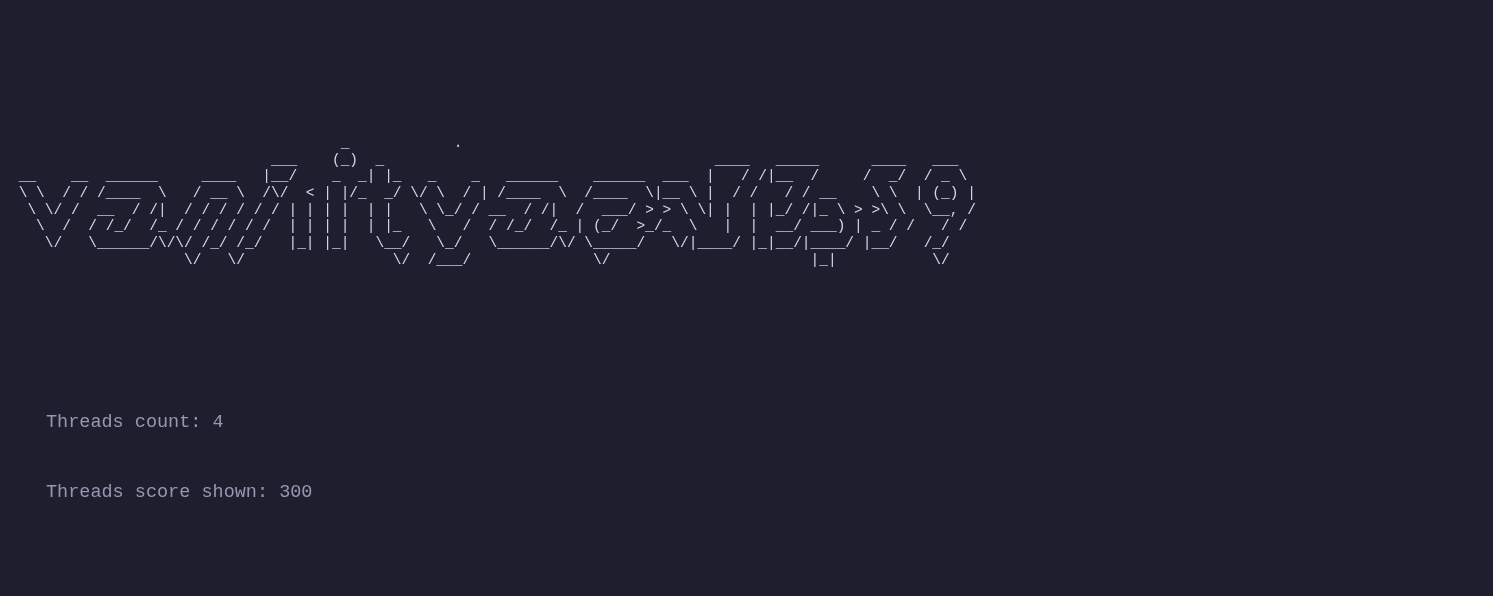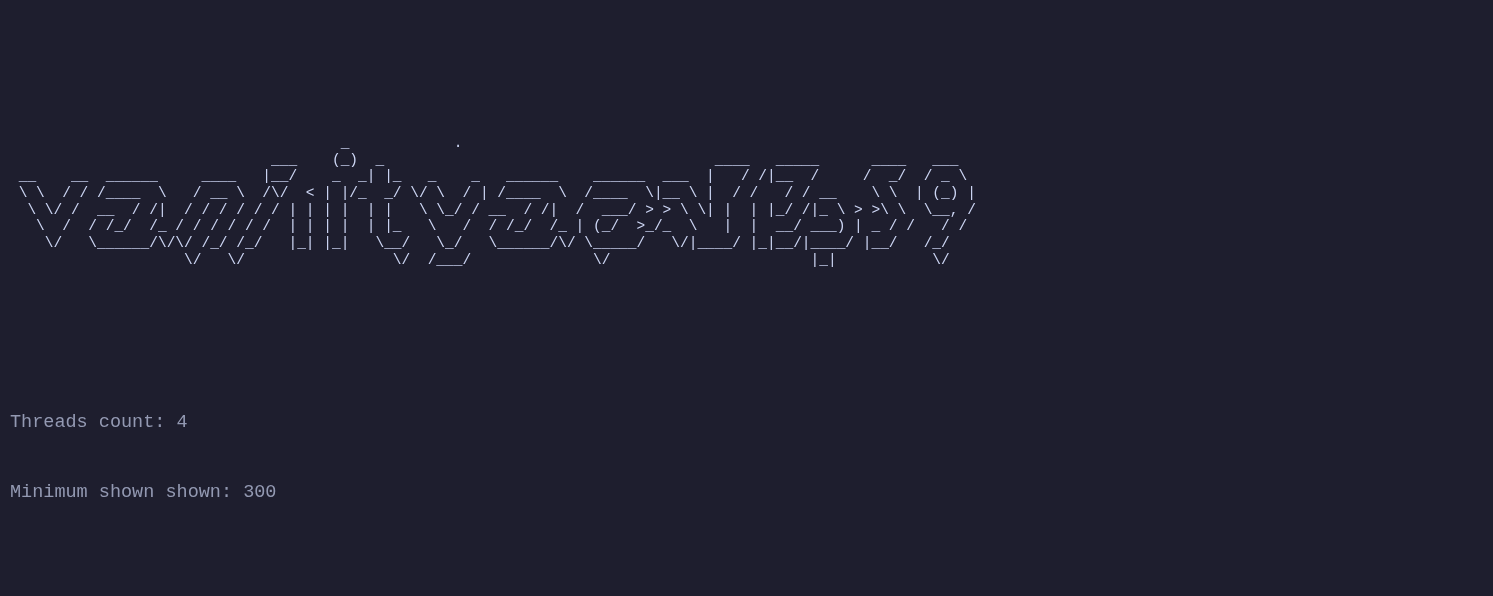--- a/index.html
+++ b/index.html
@@ -23,20 +23,21 @@
       color: #cdd6f4;
       font-family: 'Menlo', 'Monaco', 'Consolas', 'Courier New', monospace;
       letter-spacing: 0;
       font-size: 14.5px;
       line-height: 1.15;
       margin-top: 40px;
       margin-bottom: 5px;
     }
     .output-section {
       margin-top: 50px;
+      margin-left: 36px;
     }
     .term-line {
       color: #9399b2;
       white-space: pre;
       line-height: 1.5;
     }
   </style>
 </head>
 <body>
 
@@ -46,19 +47,19 @@
                               ___    (_)  _                                      ____   _____      ____   ___
  __    __  ______     ____   |__/    _  _| |_   _    _   ______    ______  ___  |   / /|__  /     /  _/  / _ \
  \ \  / / /____  \   / __ \  /\/  &lt; | |/_  _/ \/ \  / | /____  \  /____  \|__ \ |  / /   / / __    \ \  | (_) |
   \ \/ /  __  / /|  / / / / / / | | | |  | |   \ \_/ / __  / /|  /  ___/ &gt; &gt; \ \| |  | |_/ /|_ \ &gt; &gt;\ \  \__, /
    \  /  / /_/  /_ / / / / / /  | | | |  | |_   \   /  / /_/  /_ | (_/  &gt;_/_  \   |  |  __/ ___) | _ / /   / /
     \/   \______/\/\/ /_/ /_/   |_| |_|   \__/   \_/   \______/\/ \_____/   \/|____/ |_|__/|____/ |__/   /_/
                     \/   \/                 \/  /___/              \/                       |_|           \/</pre>
 
 <div class="output-section">
   <div class="term-line"><span>Threads count: </span><span>4</span></div>
-  <div class="term-line"><span>Minimum shown shown: </span><span>300</span></div>
+  <div class="term-line"><span>Threads score shown: </span><span>300</span></div>
 </div>
 
 
 
 
 
 
 </body></html>

